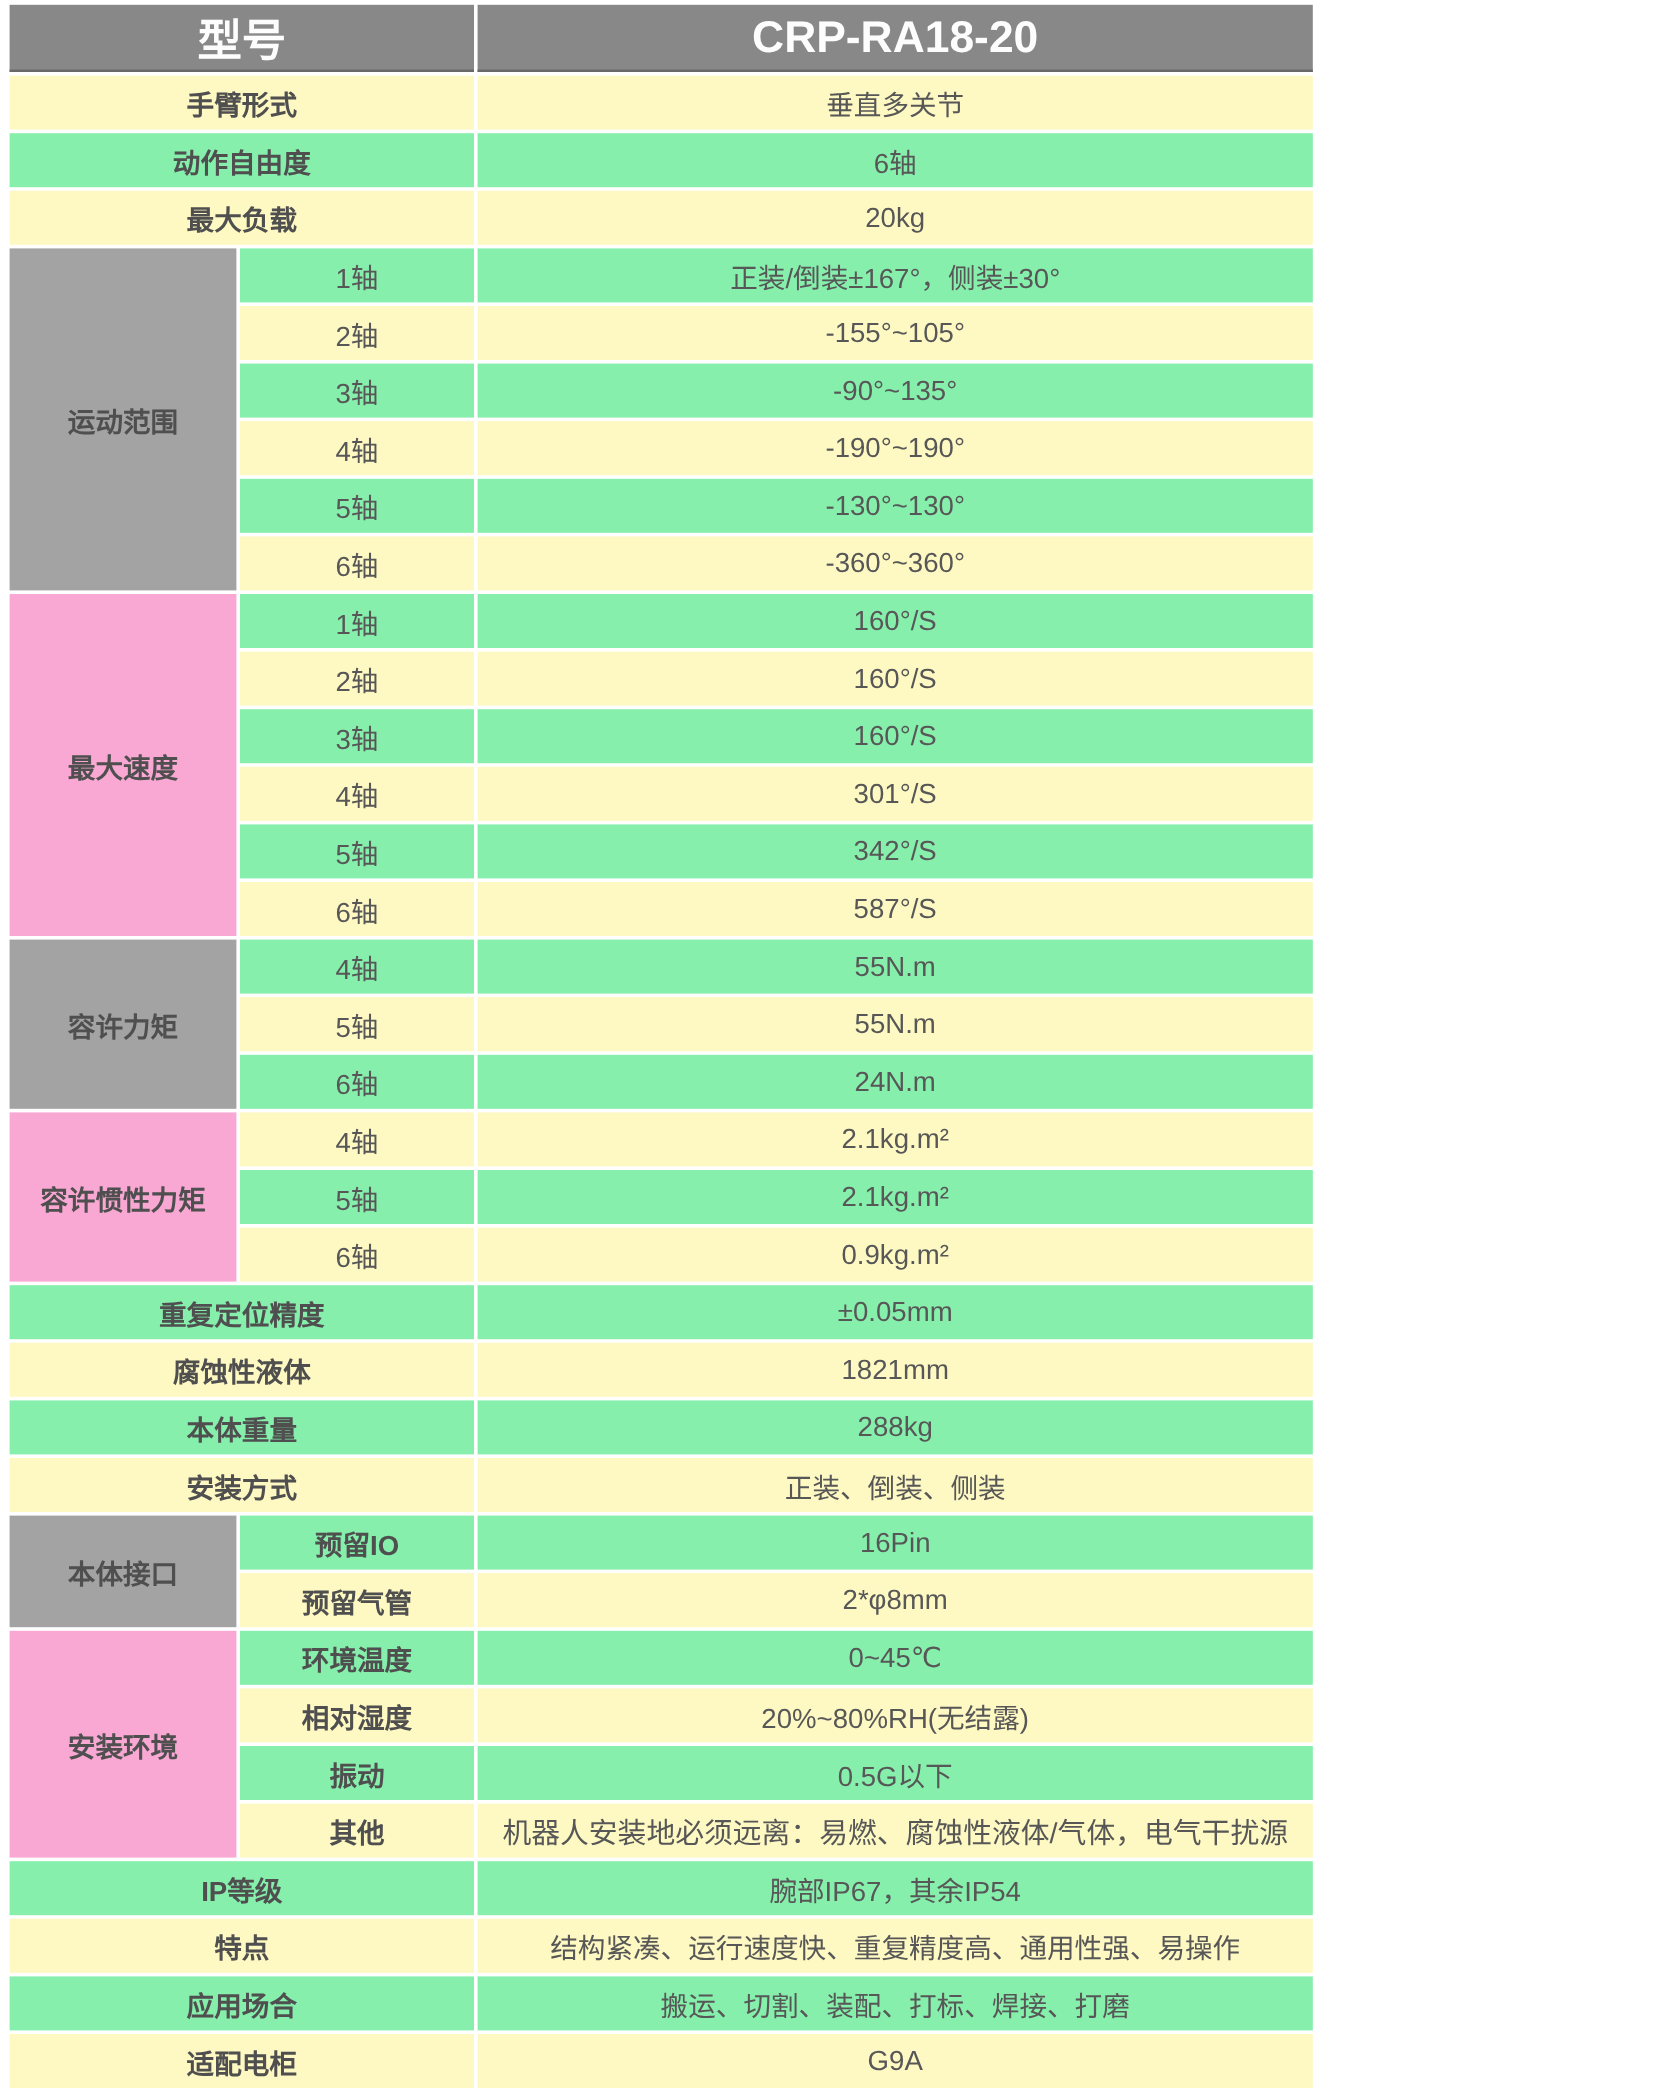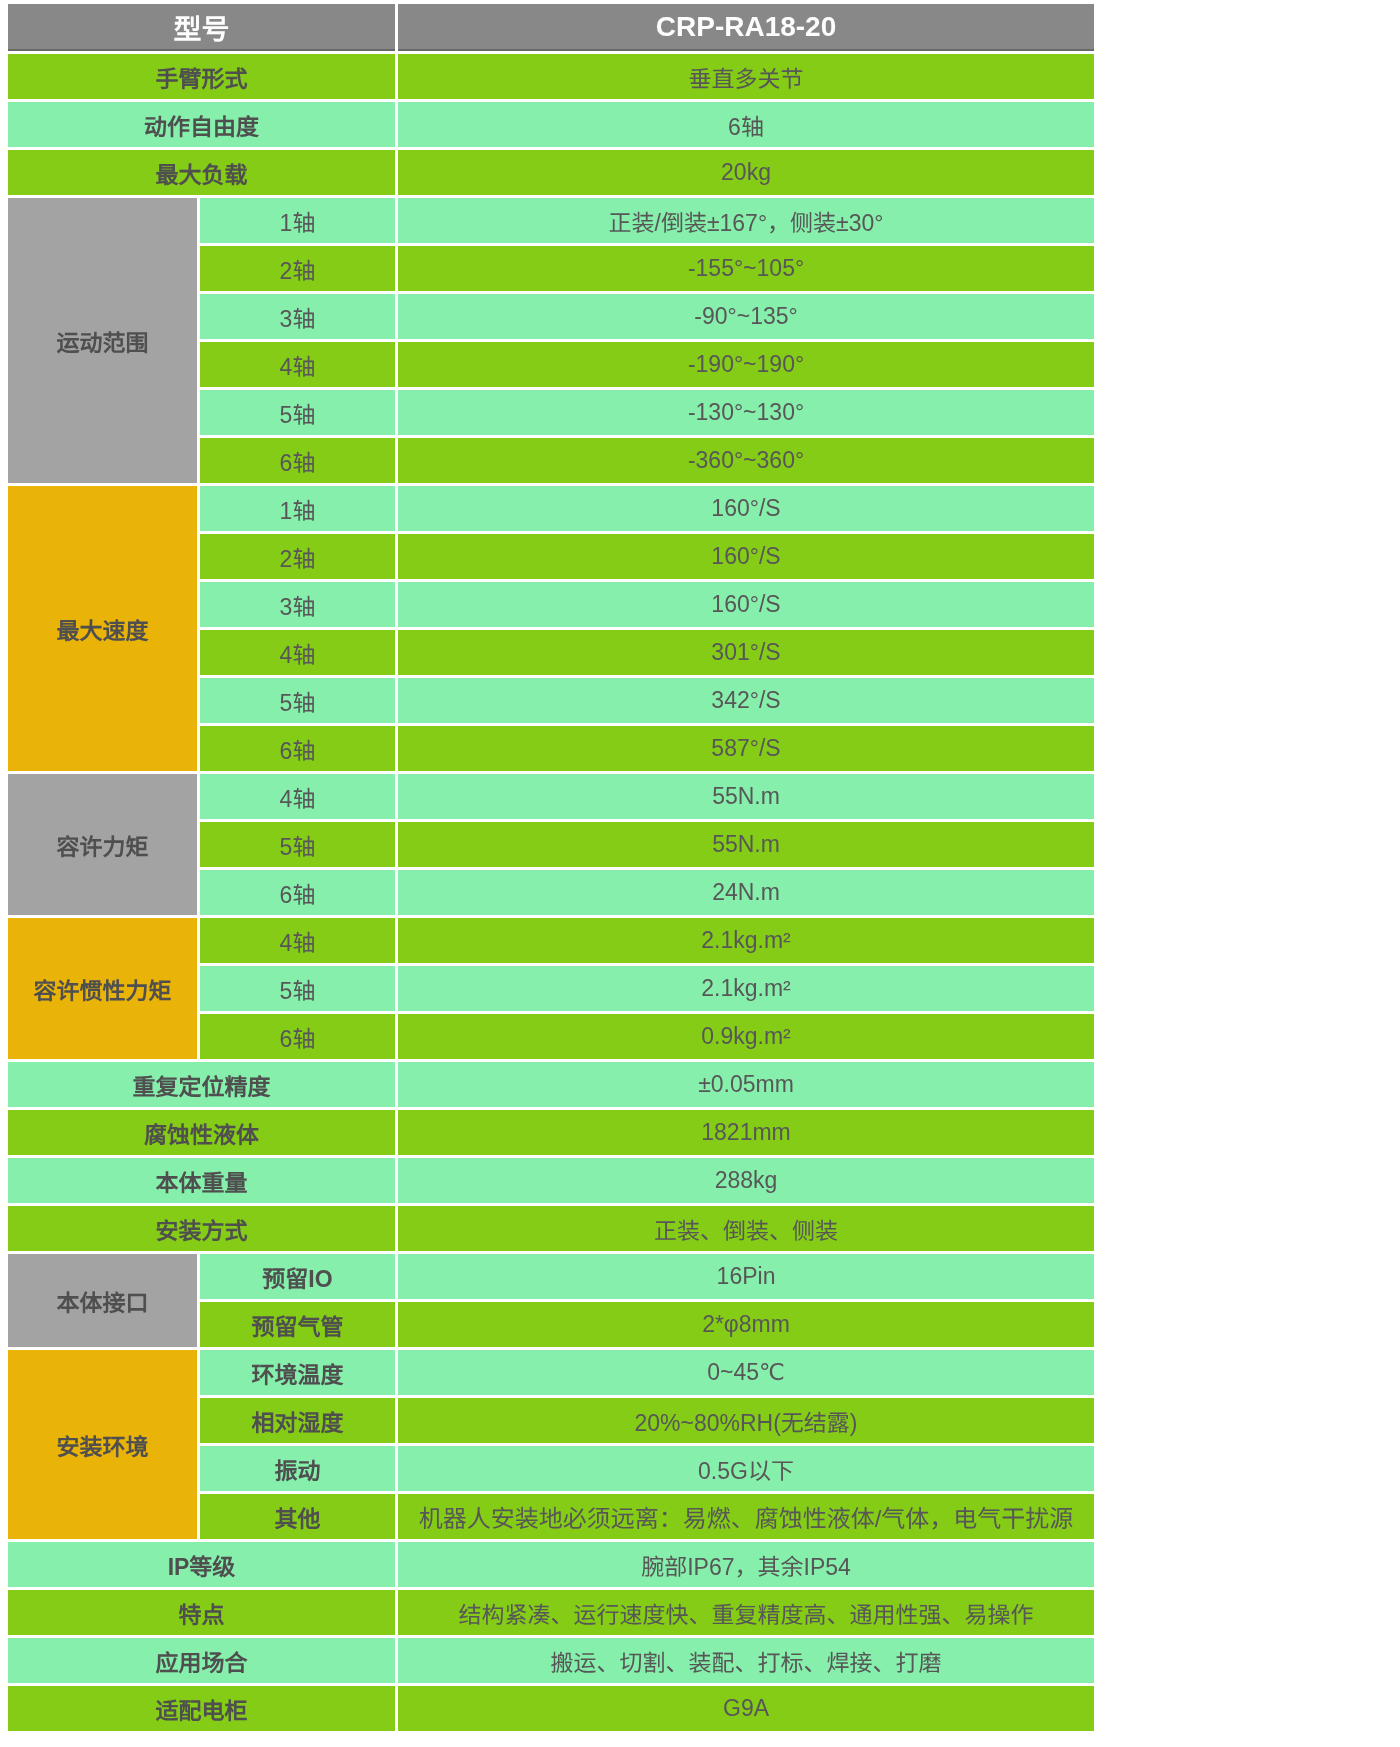--- a/index.html
+++ b/index.html
@@ -26,32 +26,32 @@
     color:#575757;
     padding:0 4px;
     overflow:hidden;
     white-space:nowrap;
   }
   
   tr.hr > td{
     background:#888888;
     color:#fdfdfd;
     font-weight:700;
-    font-size:28px;
+    font-size:37px;
     border-bottom:2px solid #686868;
   }
   
   tr.rg > td:not(.grp){background:#86efac;}
-  tr.rw > td:not(.grp){background:#84cc16;}
+  tr.rw > td:not(.grp){background:#fef9c3;}
   
   td.lbl, td.sub{font-weight:700;color:#4f4f4f;}
   
   td.grp{font-weight:700;color:#4f4f4f;}
   td.grp.g-dark{background:#a3a3a3;}
-  td.grp.g-light{background:#eab308;}
+  td.grp.g-light{background:#f9a8d4;}
   td.axis{color:#575757;font-weight:400;margin-top:45px;}
   td.val{color:#575757;}
   td.val.long{font-size:24px;}
 </style>
 </head>
 <body>
 
 <table class="spec">
   <colgroup>
       <col class="c-group">

